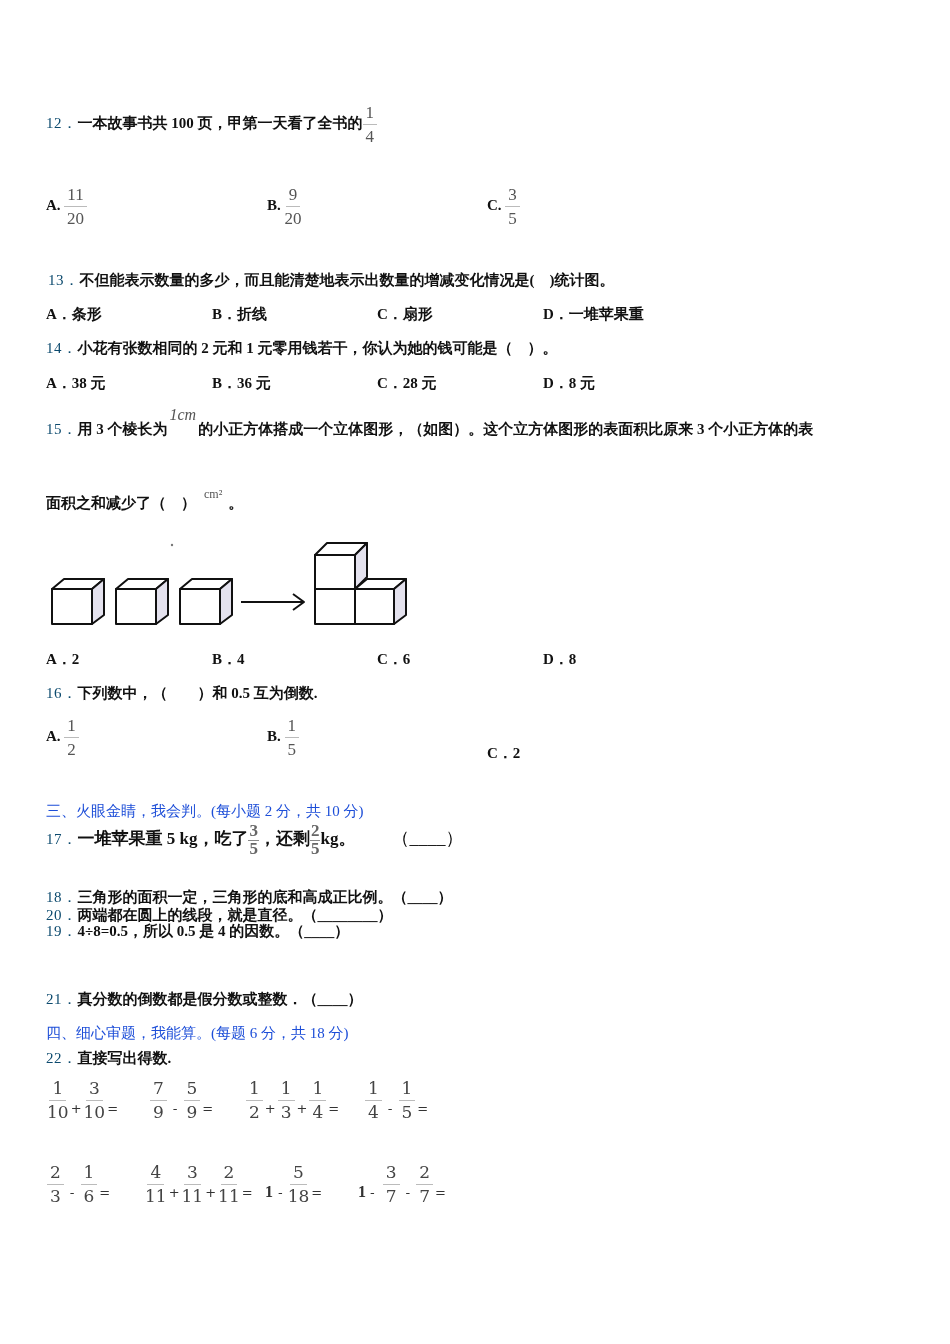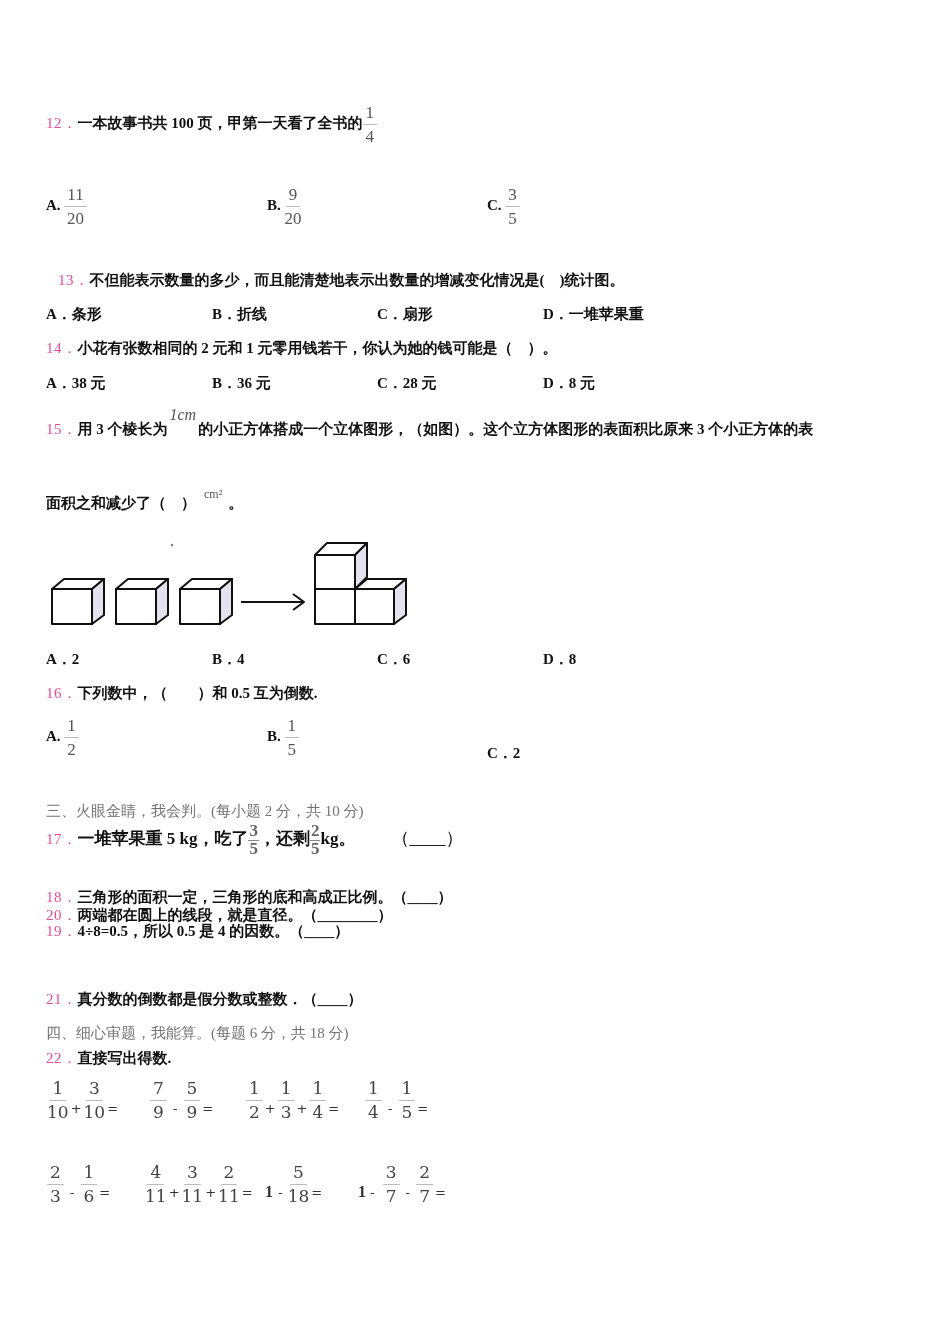--- a/index.html
+++ b/index.html
@@ -1,27 +1,27 @@
 <!DOCTYPE html>
 <html><head>
 <meta charset="utf-8">
 <style>
   html, body { margin: 0; padding: 0; background: #ffffff; }
   body { width: 950px; height: 1344px; position: relative; overflow: hidden;
          font-family: "Liberation Serif", "DejaVu Serif", serif; color: #111; }
   .abs { position: absolute; white-space: nowrap; }
   .q { font-size: 15px; font-weight: bold; }
-  .num { font-weight: normal; color: #ec4899; letter-spacing: 0.5px; }
+  .num { font-weight: normal; color: #0c4a6e; letter-spacing: 0.5px; }
   .opt { font-size: 15px; font-weight: bold; }
   .frac { display: inline-flex; flex-direction: column; align-items: center; vertical-align: middle;
           font-weight: normal; color: #555; font-size: 17px; line-height: 1; }
   .frac .n { padding: 0 3px 3px; border-bottom: 1px solid #bbb; }
   .frac .d { padding-top: 3px; }
   .sm { font-size: 15px; color: #555; font-weight: normal; }
-  .sec { font-size: 15px; font-weight: normal; color: #737373; }
+  .sec { font-size: 15px; font-weight: normal; color: #1d4ed8; }
   .calc { font-family: "DejaVu Sans", sans-serif; font-size: 16px; color: #333; }
   .calc .frac { font-family: "DejaVu Serif", serif; font-size: 17px; color: #444; }
   .calc .op { font-size: 13px; padding: 0 2px; vertical-align: -8px; }
   .calc .one { font-family: "Liberation Serif", serif; font-weight: bold; font-size: 16px; vertical-align: -8px; }
   .bold-frac { display:inline-flex; flex-direction:column; align-items:center; vertical-align:middle;
                font-size:17px; line-height:0.95; color:#666; font-weight:bold; }
   .bold-frac .n { border-bottom:1px solid #888; padding:0 1px 1px; }
 </style>
 </head>
 <body>
@@ -38,21 +38,21 @@
     </span></div>
 <div class="abs opt" style="left:267px; top:186px;"><span>B.</span> <span class="frac">
       <span class="n">9</span>
       <span class="d">20</span>
     </span></div>
 <div class="abs opt" style="left:487px; top:186px;"><span>C.</span> <span class="frac">
       <span class="n">3</span>
       <span class="d">5</span>
     </span></div>
 
-<div class="abs q" style="left:58px; top:271px;"><span class="num">13．</span><span>不但能表示数量的多少，而且能清楚地表示出数量的增减变化情况是(　)统计图。</span></div>
+<div class="abs q" style="left:48px; top:271px;"><span class="num">13．</span><span>不但能表示数量的多少，而且能清楚地表示出数量的增减变化情况是(　)统计图。</span></div>
 <div class="abs opt" style="left:46px; top:305px;">A．条形</div>
 <div class="abs opt" style="left:212px; top:305px;">B．折线</div>
 <div class="abs opt" style="left:377px; top:305px;">C．扇形</div>
 <div class="abs opt" style="left:543px; top:305px;">D．一堆苹果重</div>
 
 <div class="abs q" style="left:46px; top:339px;"><span class="num">14．</span><span>小花有张数相同的 2 元和 1 元零用钱若干，你认为她的钱可能是（　）。</span></div>
 <div class="abs opt" style="left:46px; top:374px;">A．38 元</div>
 <div class="abs opt" style="left:212px; top:374px;">B．36 元</div>
 <div class="abs opt" style="left:377px; top:374px;">C．28 元</div>
 <div class="abs opt" style="left:543px; top:374px;text-align:right;">D．8 元</div>

